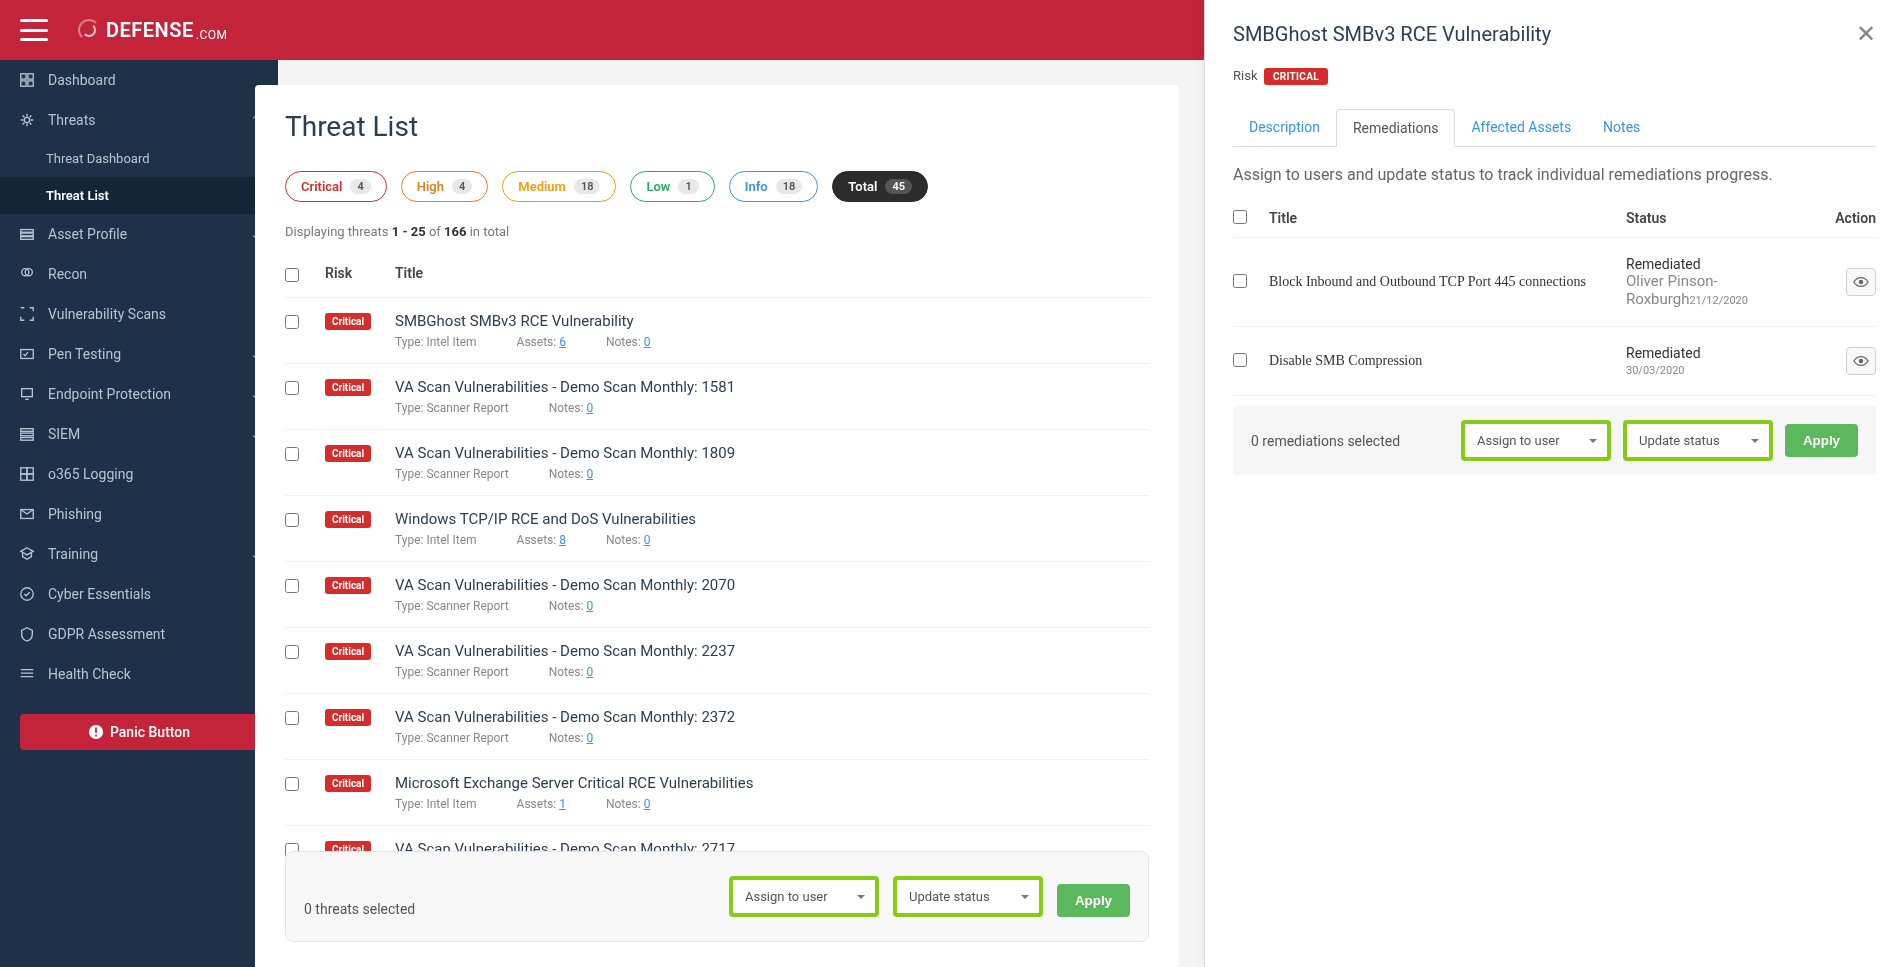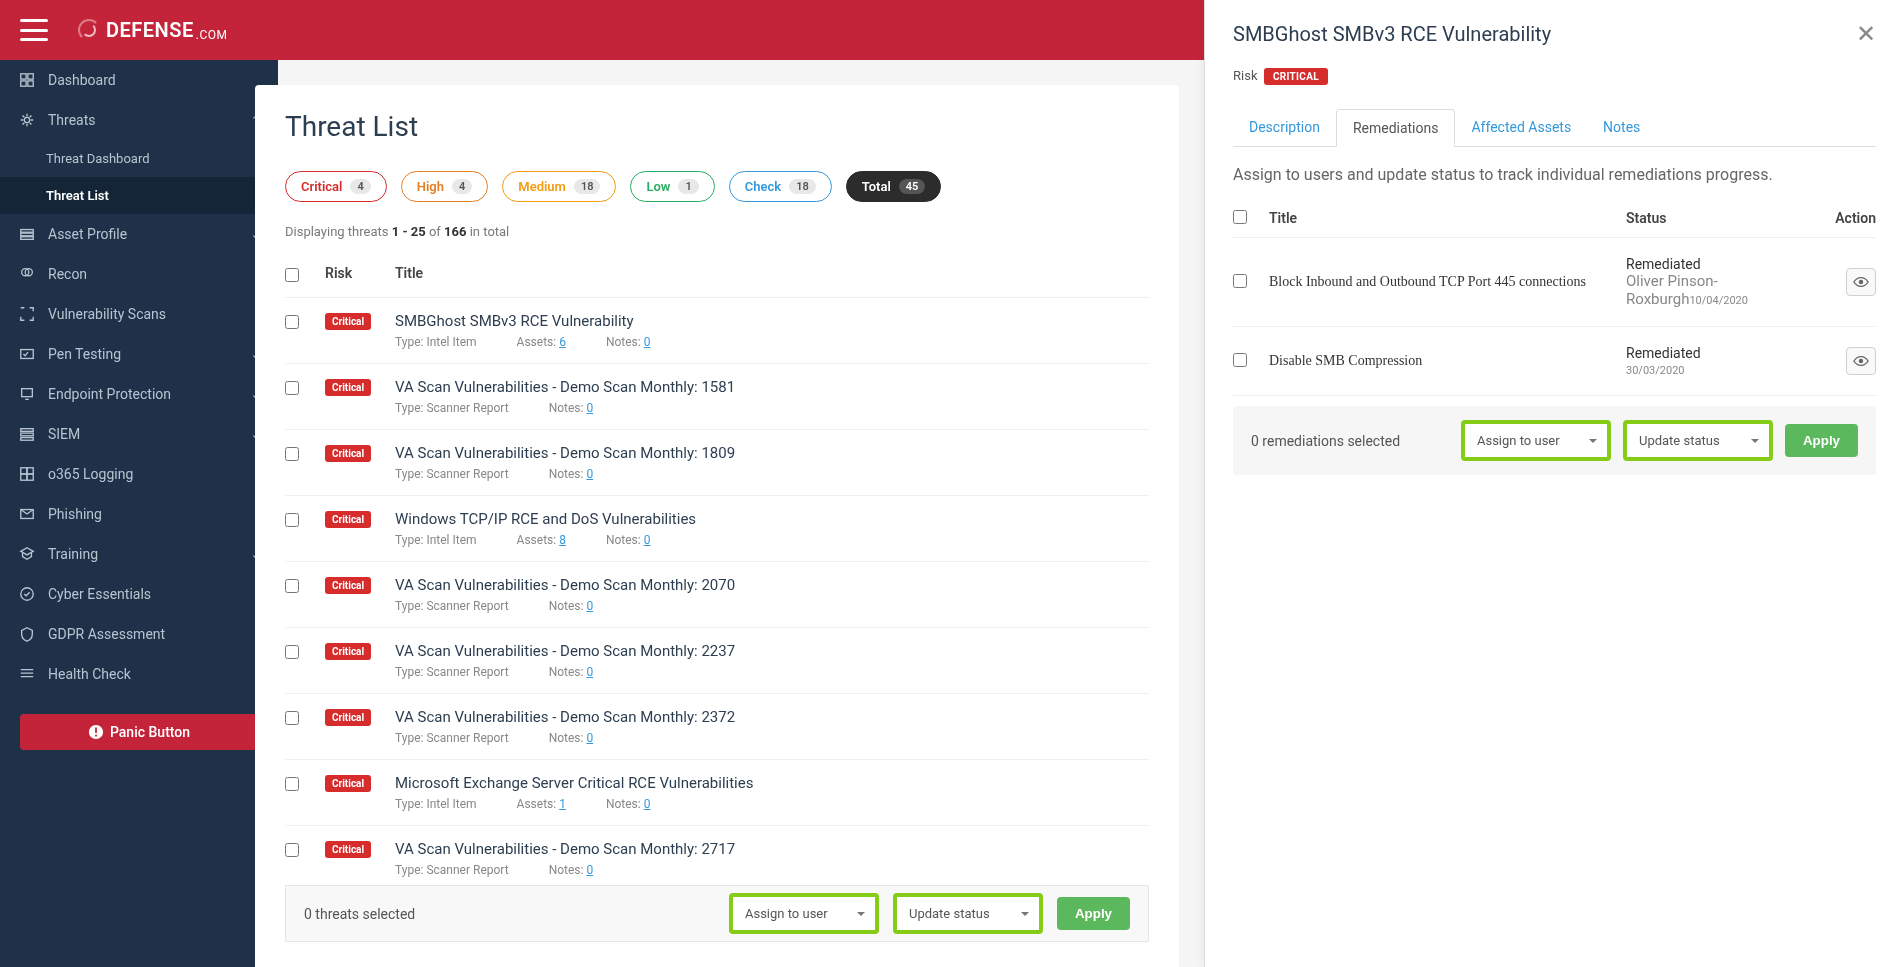--- a/index.html
+++ b/index.html
@@ -46,21 +46,21 @@
 .col-check { width: 40px; }
 .col-risk { width: 70px; }
 .col-title { flex: 1; }
 .threat-row { display: flex; align-items: flex-start; padding: 14px 0; border-bottom: 1px solid #f0f0f0; }
 .threat-row .col-check input,.th-row .col-check input { margin-top:3px; }
 .risk-badge { display:inline-block; background: #d62c2c; color: #fff; font-size: 10px; font-weight: 700; padding: 3px 7px; border-radius: 3px; text-transform: none;}
 .threat-title { font-size: 15px; color: #2c3e50; margin-bottom: 5px; }
 .threat-meta { font-size: 12px; color: #888; display:flex; gap: 40px;}
 .threat-meta a { color: #3498db; text-decoration: underline; }
 
-.action-bar { position: sticky; bottom:0; background: #f8f8f8; border: 1px solid #e5e5e5; border-radius:1px; padding: 7px 18px; display: flex; align-items: center; gap: 14px; margin-top:20px;}
+.action-bar { position: sticky; bottom:0; background: #f8f8f8; border: 1px solid #e5e5e5; border-radius:8px; padding: 24px 18px; display: flex; align-items: flex-end; gap: 14px; margin-top:20px;}
 .action-bar .sel-text { color:#555; margin-right:auto;}
 .select-box { padding: 9px 30px 9px 12px; border: 4px solid #84cc16; border-radius: 4px; background: #fff; font-size: 13px; color:#555; position:relative; cursor:pointer; min-width:150px;}
 .select-box::after { content:""; position:absolute; right:10px; top:50%; transform:translateY(-50%); width:0;height:0;border-left:4px solid transparent;border-right:4px solid transparent;border-top:4px solid #777; box-shadow: 0 -8px 0 -4px #777;}
 .btn-apply { padding: 9px 18px; background: #5cb85c; color: #fff; border: none; border-radius: 4px; font-weight: 600; cursor: pointer; }
 
 
 .right-panel { position: fixed; top: 0; right: 0; bottom: 0; width: 700px; background: #fff; border-left: 1px solid #ddd; padding: 20px 28px; overflow-y: auto; z-index:10; box-shadow: -2px 0 8px rgba(0,0,0,0.05);}
 .rp-header { display: flex; justify-content: space-between; align-items: center; margin-bottom: 20px; }
 .rp-title { font-size: 20px; color: #2c3e50; }
 .rp-close { font-size: 24px; color: #888; cursor: pointer; font-weight:300;}
@@ -266,21 +266,21 @@
         </div>
         <div class="filter-pill pill-medium">
           <span>Medium</span>
           <span class="badge">18</span>
         </div>
         <div class="filter-pill pill-low">
           <span>Low</span>
           <span class="badge">1</span>
         </div>
         <div class="filter-pill pill-info">
-          <span>Check</span>
+          <span>Info</span>
           <span class="badge">18</span>
         </div>
         <div class="filter-pill pill-total">
           <span>Total</span>
           <span class="badge">45</span>
         </div>
       </div>
     <div class="display-info">
       <span>Displaying threats </span><b>1 - 25</b><span> of </span><b>166</b><span> in total</span>
     </div>
@@ -422,21 +422,21 @@
   <div class="rem-table-h">
     <div class="rc-check"><input type="checkbox" style=""></div>
     <div class="rc-title">Title</div>
     <div class="rc-status">Status</div>
     <div class="rc-action">Action</div>
   </div>
   <div id="rem-rows">
       <div class="rem-row">
         <div class="rc-check"><input type="checkbox" style=""></div>
         <div class="rc-title">Block Inbound and Outbound TCP Port 445 connections</div>
-        <div class="rc-status"><span class="st">Remediated</span><span class="who">Oliver Pinson-Roxburgh</span><span class="date">10/04/2020</span></div>
+        <div class="rc-status"><span class="st">Remediated</span><span class="who">Oliver Pinson-Roxburgh</span><span class="date">21/12/2020</span></div>
         <div class="rc-action"><span class="eye-btn">
             <svg width="16" height="16" viewBox="0 0 18 18">
               <path d="M1 9s3-5 8-5 8 5 8 5-3 5-8 5-8-5-8-5z" fill="none" stroke="#666" stroke-width="1.5"></path>
               <circle cx="9" cy="9" r="2.5" fill="#666"></circle>
             </svg>
           </span></div>
       </div>
       <div class="rem-row">
         <div class="rc-check"><input type="checkbox" style=""></div>
         <div class="rc-title">Disable SMB Compression</div>

